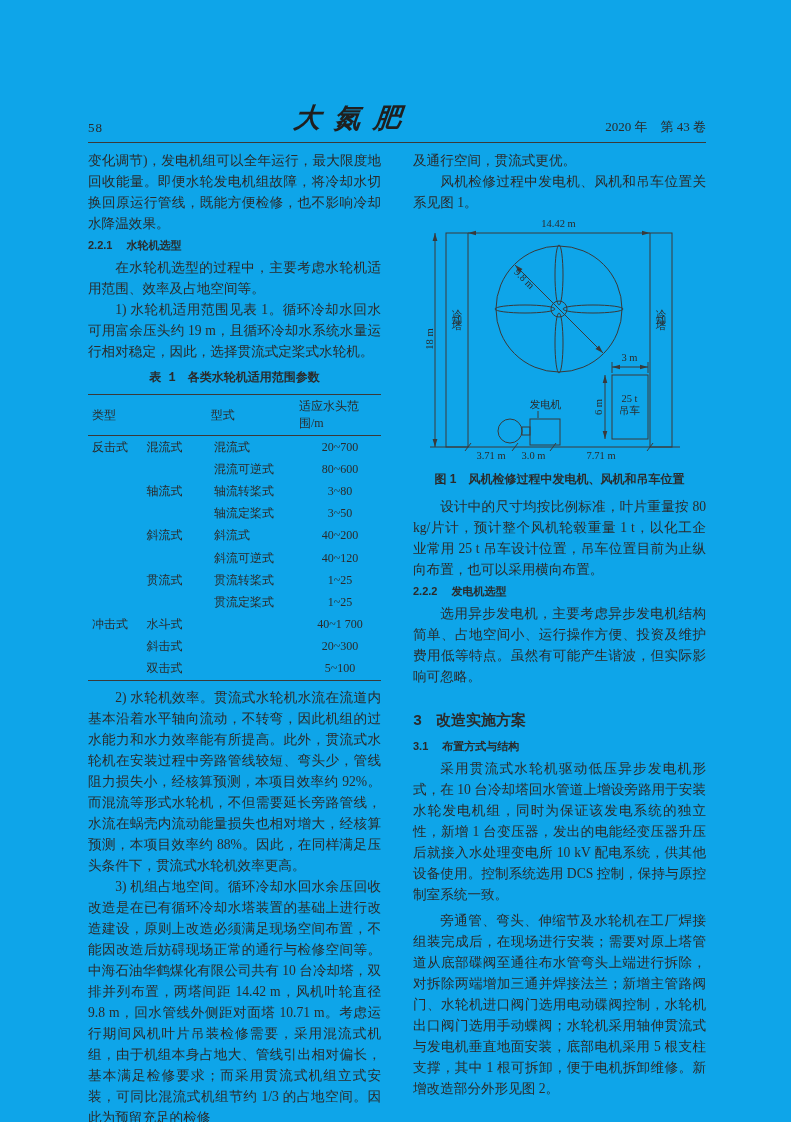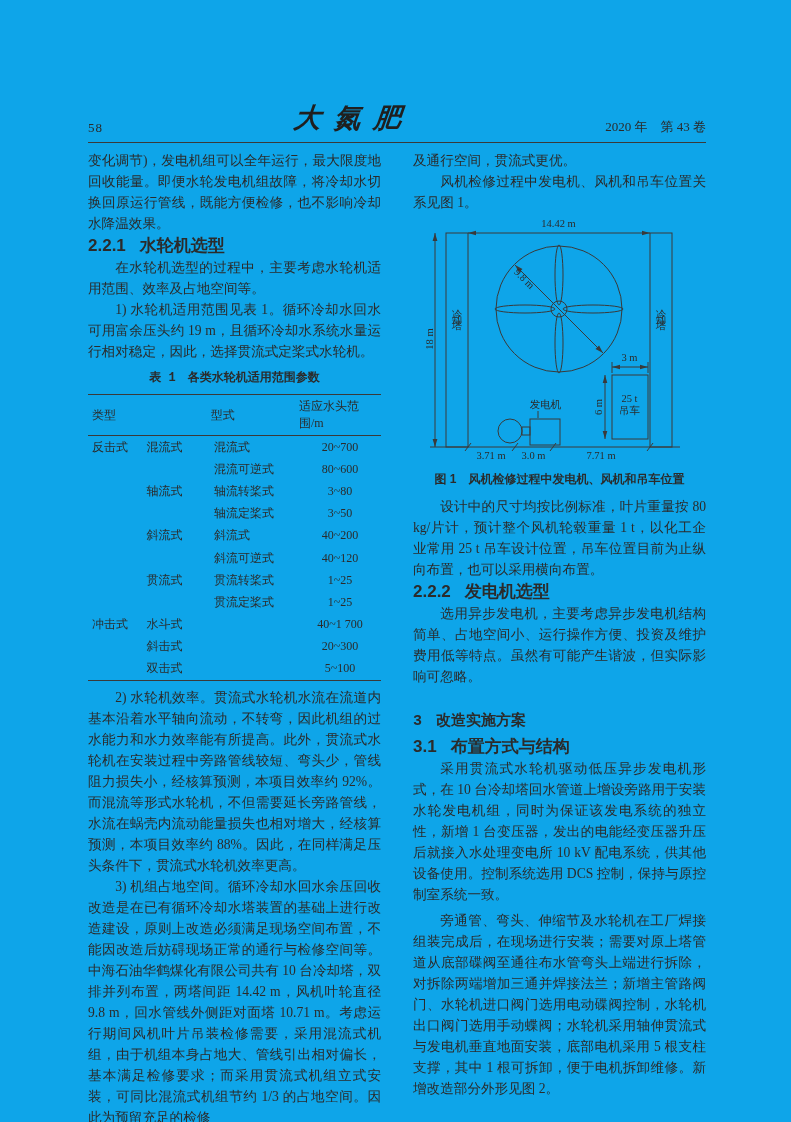--- a/index.html
+++ b/index.html
@@ -23,21 +23,21 @@
                font-family:"Liberation Serif","DejaVu Serif",serif; color:#1f1f1f; }
   .hdr .issue { font-size:13px; }
 
   
   .cols { display:flex; gap:32px; margin-top:7px; }
   .col { width:300px; font-size:13.6px; line-height:21px; text-align:justify; }
   p.para { text-indent:2em; }
   p.cont { text-indent:0; }
 
   h4.sec { font-family:"Liberation Sans","DejaVu Sans",sans-serif;
-           font-size:17px; font-weight:bold; margin:1px 0; }
+           font-size:11px; font-weight:bold; margin:1px 0; }
   h4.sec .n { margin-right:14px; }
   h3.secBig { font-family:Liberation Mono, monospace;
               font-size:15px; font-weight:bold; margin:24px 0 4px; }
   h3.secBig .n { margin-right:14px; }
 
   
   .tblTitle { font-family:Liberation Mono, monospace;
               font-size:12px; font-weight:bold; text-align:center; margin:6px 0 5px; }
   table.tbl { width:100%; border-collapse:collapse; font-size:12px; line-height:17px;
               border-top:1.5px solid #3a3a3a; border-bottom:1.5px solid #3a3a3a; }

